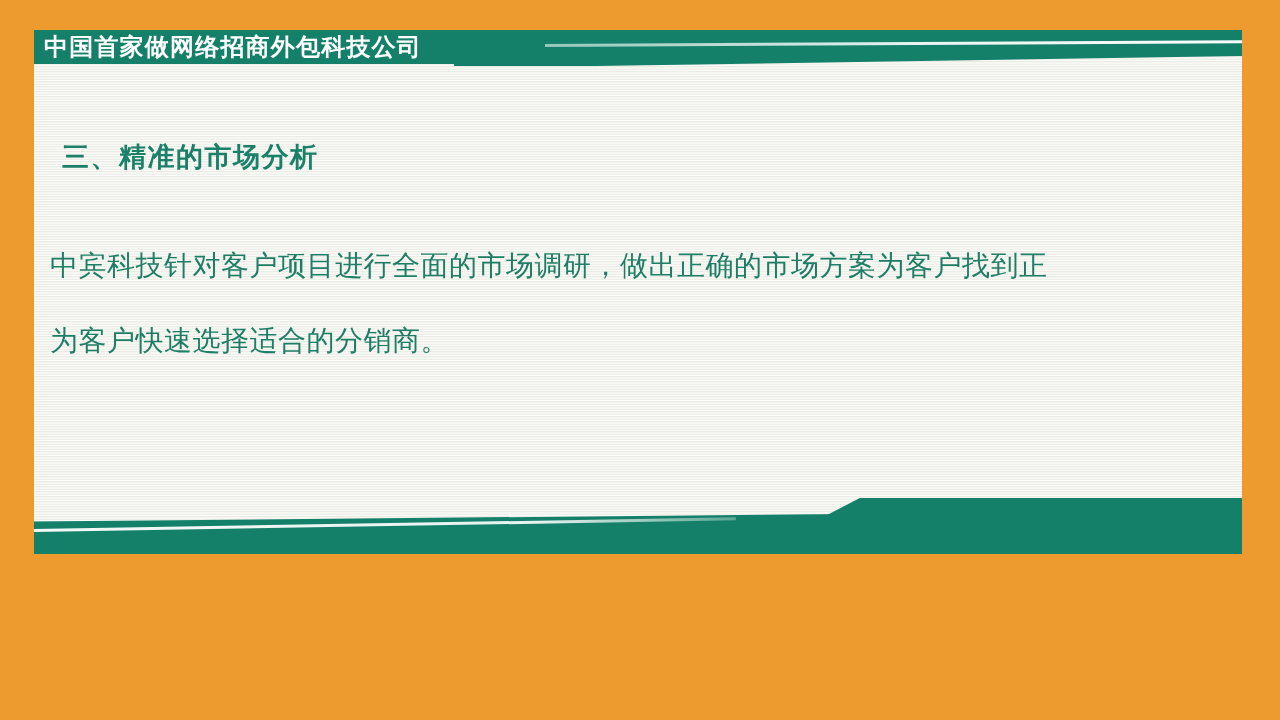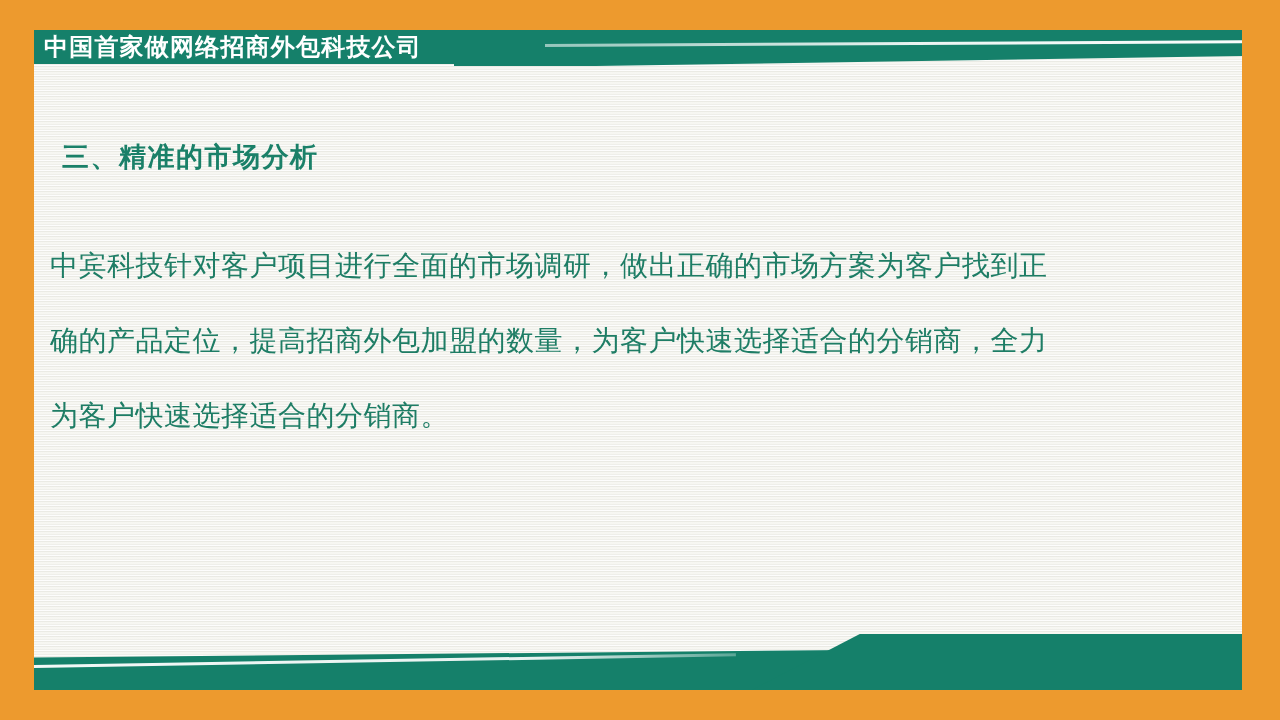--- a/index.html
+++ b/index.html
@@ -14,21 +14,21 @@
   #slide {
     position:relative;
     width:1280px; height:720px;
     background:#ED9A2E;
   }
 
   
   #paper {
     position:absolute;
     left:34px; top:30px;
-    width:1208px; height:660px;
+    width:1208px; height:524px;
     background:#F3F3EF;
     
     background-image:
       repeating-linear-gradient(
         to bottom,
         rgba(255,255,255,0.85) 0px,
         rgba(255,255,255,0.85) 1px,
         rgba(228,228,220,0.55) 1px,
         rgba(228,228,220,0.55) 2px,
         rgba(248,248,243,0.70) 2px,
@@ -167,21 +167,20 @@
     <div id="header-band" style="left:0; top:0;">
       <div class="hdr-title-block"></div>
       <div class="hdr-wedge"></div>
       <div class="hdr-rule"></div>
     </div>
 
     <div id="section-heading" style="left:28px; top:109px;">三、精准的市场分析</div>
 
     <div id="body-text" style="left:16px; top:198px;">
       <span class="ln">中宾科技针对客户项目进行全面的市场调研，做出正确的市场方案为客户找到正</span>
-      <span class="ln">确的产品定位，提高招商外包加盟的数量，为客户快速选择适合的分销商，全力</span>
       <span class="ln">为客户快速选择适合的分销商。</span>
     </div>
 
     <div id="footer-band">
       <div class="ftr-ribbon"></div>
       <div class="ftr-block"></div>
       <div class="ftr-rule"></div>
     </div>
 
 

